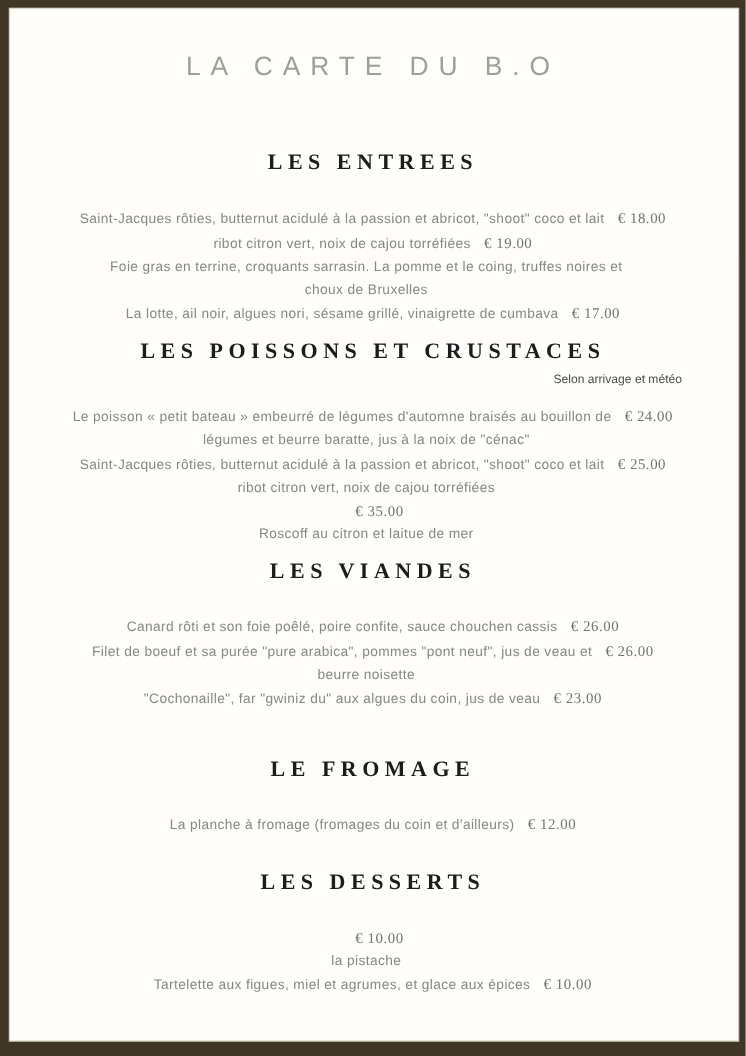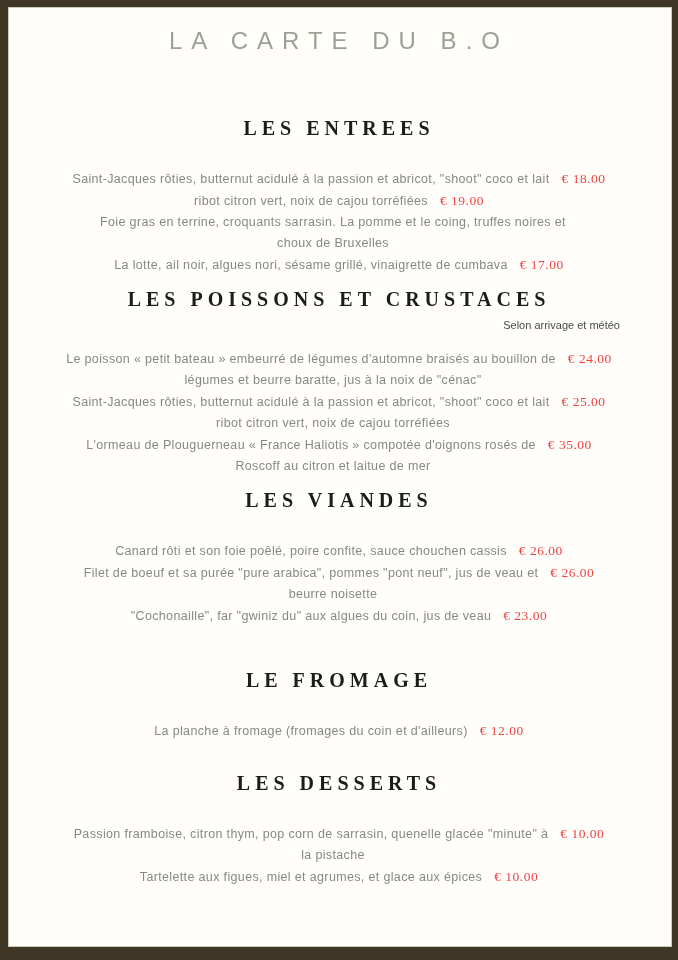--- a/index.html
+++ b/index.html
@@ -9,21 +9,21 @@
     background: #ffffff;
   }
   .menu-frame {
     width: 678px;
     height: 960px;
     background: #fffefb;
     border-style: solid;
     border-color: #3f3625;
     border-width: 7px 6px 13px 8px;
     box-shadow: inset 0 0 0 1px #c9ccb8;
-    padding: 20px 52px 0 50px;
+    padding: 40px 52px 0 50px;
     overflow: hidden;
   }
   .menu-title {
     text-align: center;
     font-family: "Liberation Sans", sans-serif;
     font-size: 24px;
     line-height: 28px;
     font-weight: 400;
     letter-spacing: 9px;
     color: #9da093;
@@ -60,21 +60,21 @@
     white-space: nowrap;
   }
   .row-text {
     font-size: 12.5px;
     letter-spacing: 0.35px;
     color: #878787;
   }
   .row-price {
     font-family: "Liberation Serif", "DejaVu Serif", serif;
     font-size: 13.5px;
-    color: #ef4444;
+    color: #737373;
     letter-spacing: 0.5px;
     padding-left: 12px;
   }
 </style>
 </head>
 <body>
 
 <div class="menu-frame">
 
   <div class="menu-title">LA CARTE DU B.O</div>
@@ -116,21 +116,20 @@
     </div>
     <div class="menu-row">
       <span class="row-text">Saint-Jacques rôties, butternut acidulé à la passion et abricot, "shoot" coco et lait</span>
       <span class="row-price">€ 25.00</span>
     </div>
     <div class="menu-row">
       <span class="row-text">ribot citron vert, noix de cajou torréfiées</span>
       <span class="row-price"></span>
     </div>
     <div class="menu-row">
-      <span class="row-text">L'ormeau de Plouguerneau « France Haliotis » compotée d'oignons rosés de</span>
       <span class="row-price">€ 35.00</span>
     </div>
     <div class="menu-row">
       <span class="row-text">Roscoff au citron et laitue de mer</span>
       <span class="row-price"></span>
     </div>
   </div>
 
   <div class="menu-section">
     <div class="section-heading">LES VIANDES</div>
@@ -156,21 +155,20 @@
     <div class="section-heading">LE FROMAGE</div>
     <div class="menu-row">
       <span class="row-text">La planche à fromage (fromages du coin et d'ailleurs)</span>
       <span class="row-price">€ 12.00</span>
     </div>
   </div>
 
   <div class="menu-section gap-large">
     <div class="section-heading">LES DESSERTS</div>
     <div class="menu-row">
-      <span class="row-text">Passion framboise, citron thym, pop corn de sarrasin, quenelle glacée "minute" à</span>
       <span class="row-price">€ 10.00</span>
     </div>
     <div class="menu-row">
       <span class="row-text">la pistache</span>
       <span class="row-price"></span>
     </div>
     <div class="menu-row">
       <span class="row-text">Tartelette aux figues, miel et agrumes, et glace aux épices</span>
       <span class="row-price">€ 10.00</span>
     </div>

